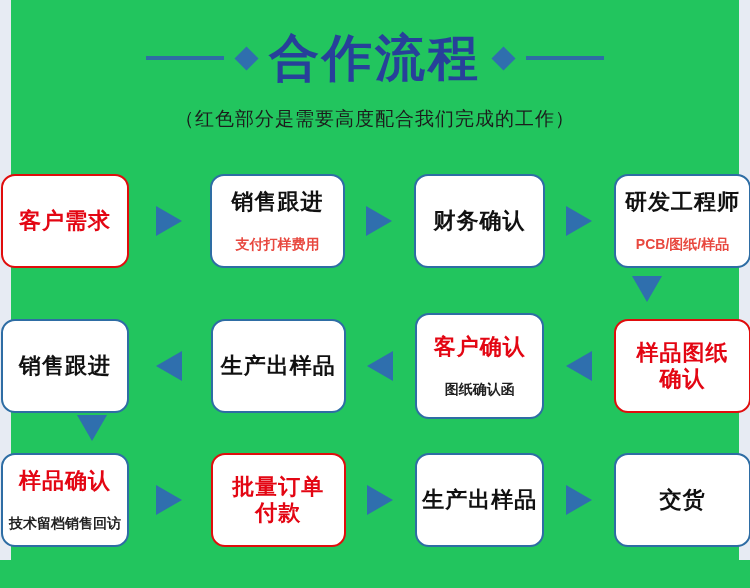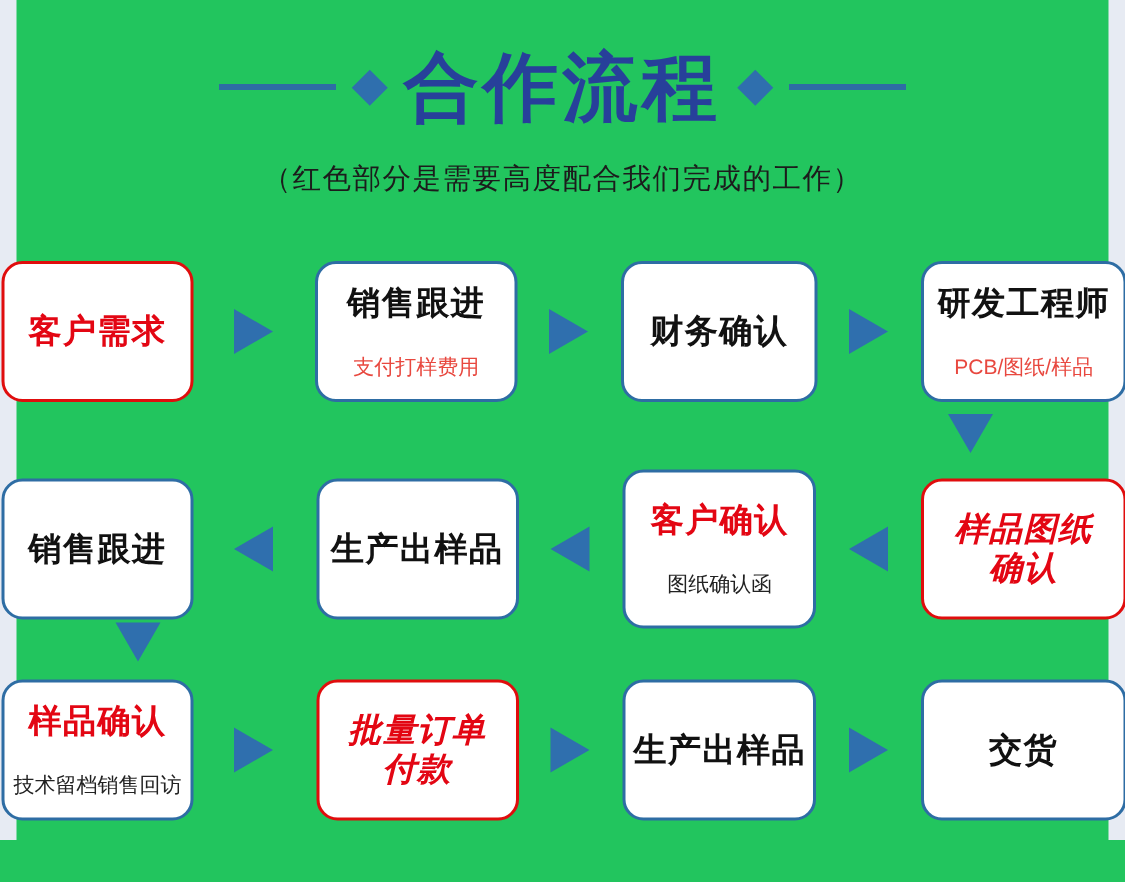--- a/index.html
+++ b/index.html
@@ -102,28 +102,29 @@
 
   .node-title {
     font-size: 22px;
     font-weight: bold;
     color: #111111;
     line-height: 1.18;
     letter-spacing: 1px;
     white-space: nowrap;
   }
   .node-title.red { color: #e30613; }
-  .node-title.two-line { white-space: normal; font-style: italic; }
+  .node-title.two-line { white-space: normal; }
 
   .node-sub {
     font-size: 14px;
     color: #222222;
     line-height: 1.2;
     margin-top: 21px;
     white-space: nowrap;
+    font-weight: bold;
   }
   .node-sub.red { color: #e8483f; }
 
   
   .arrow-h {
     width: 0;
     height: 0;
     flex: none;
   }
   .arrow-right {

